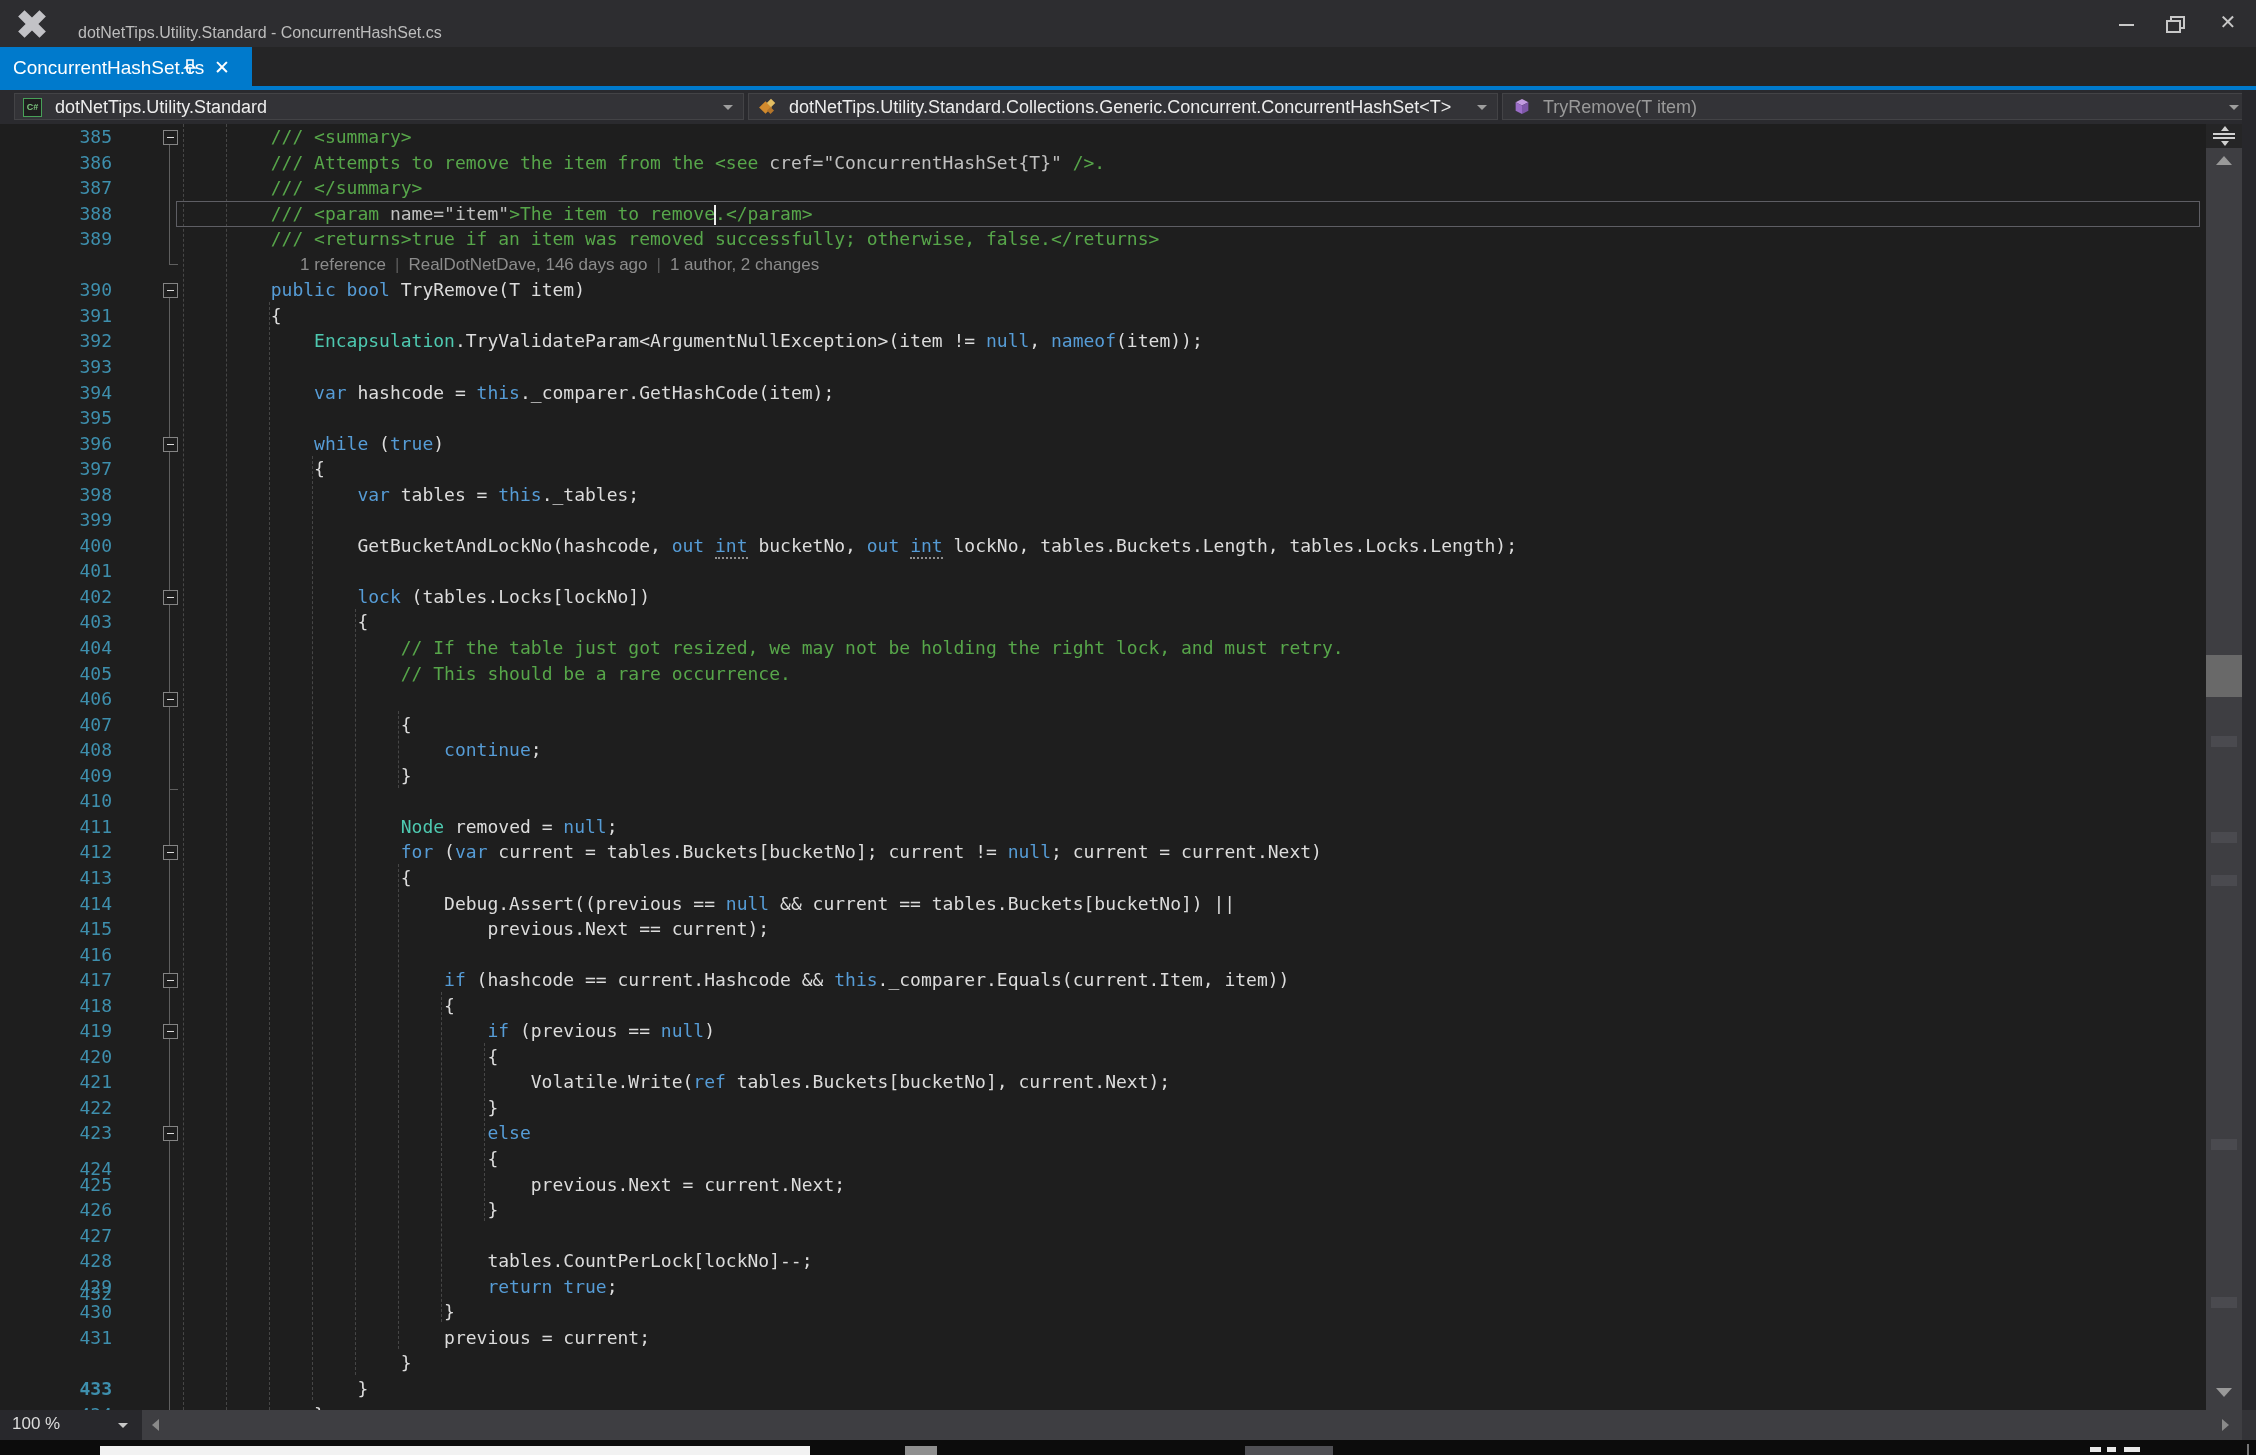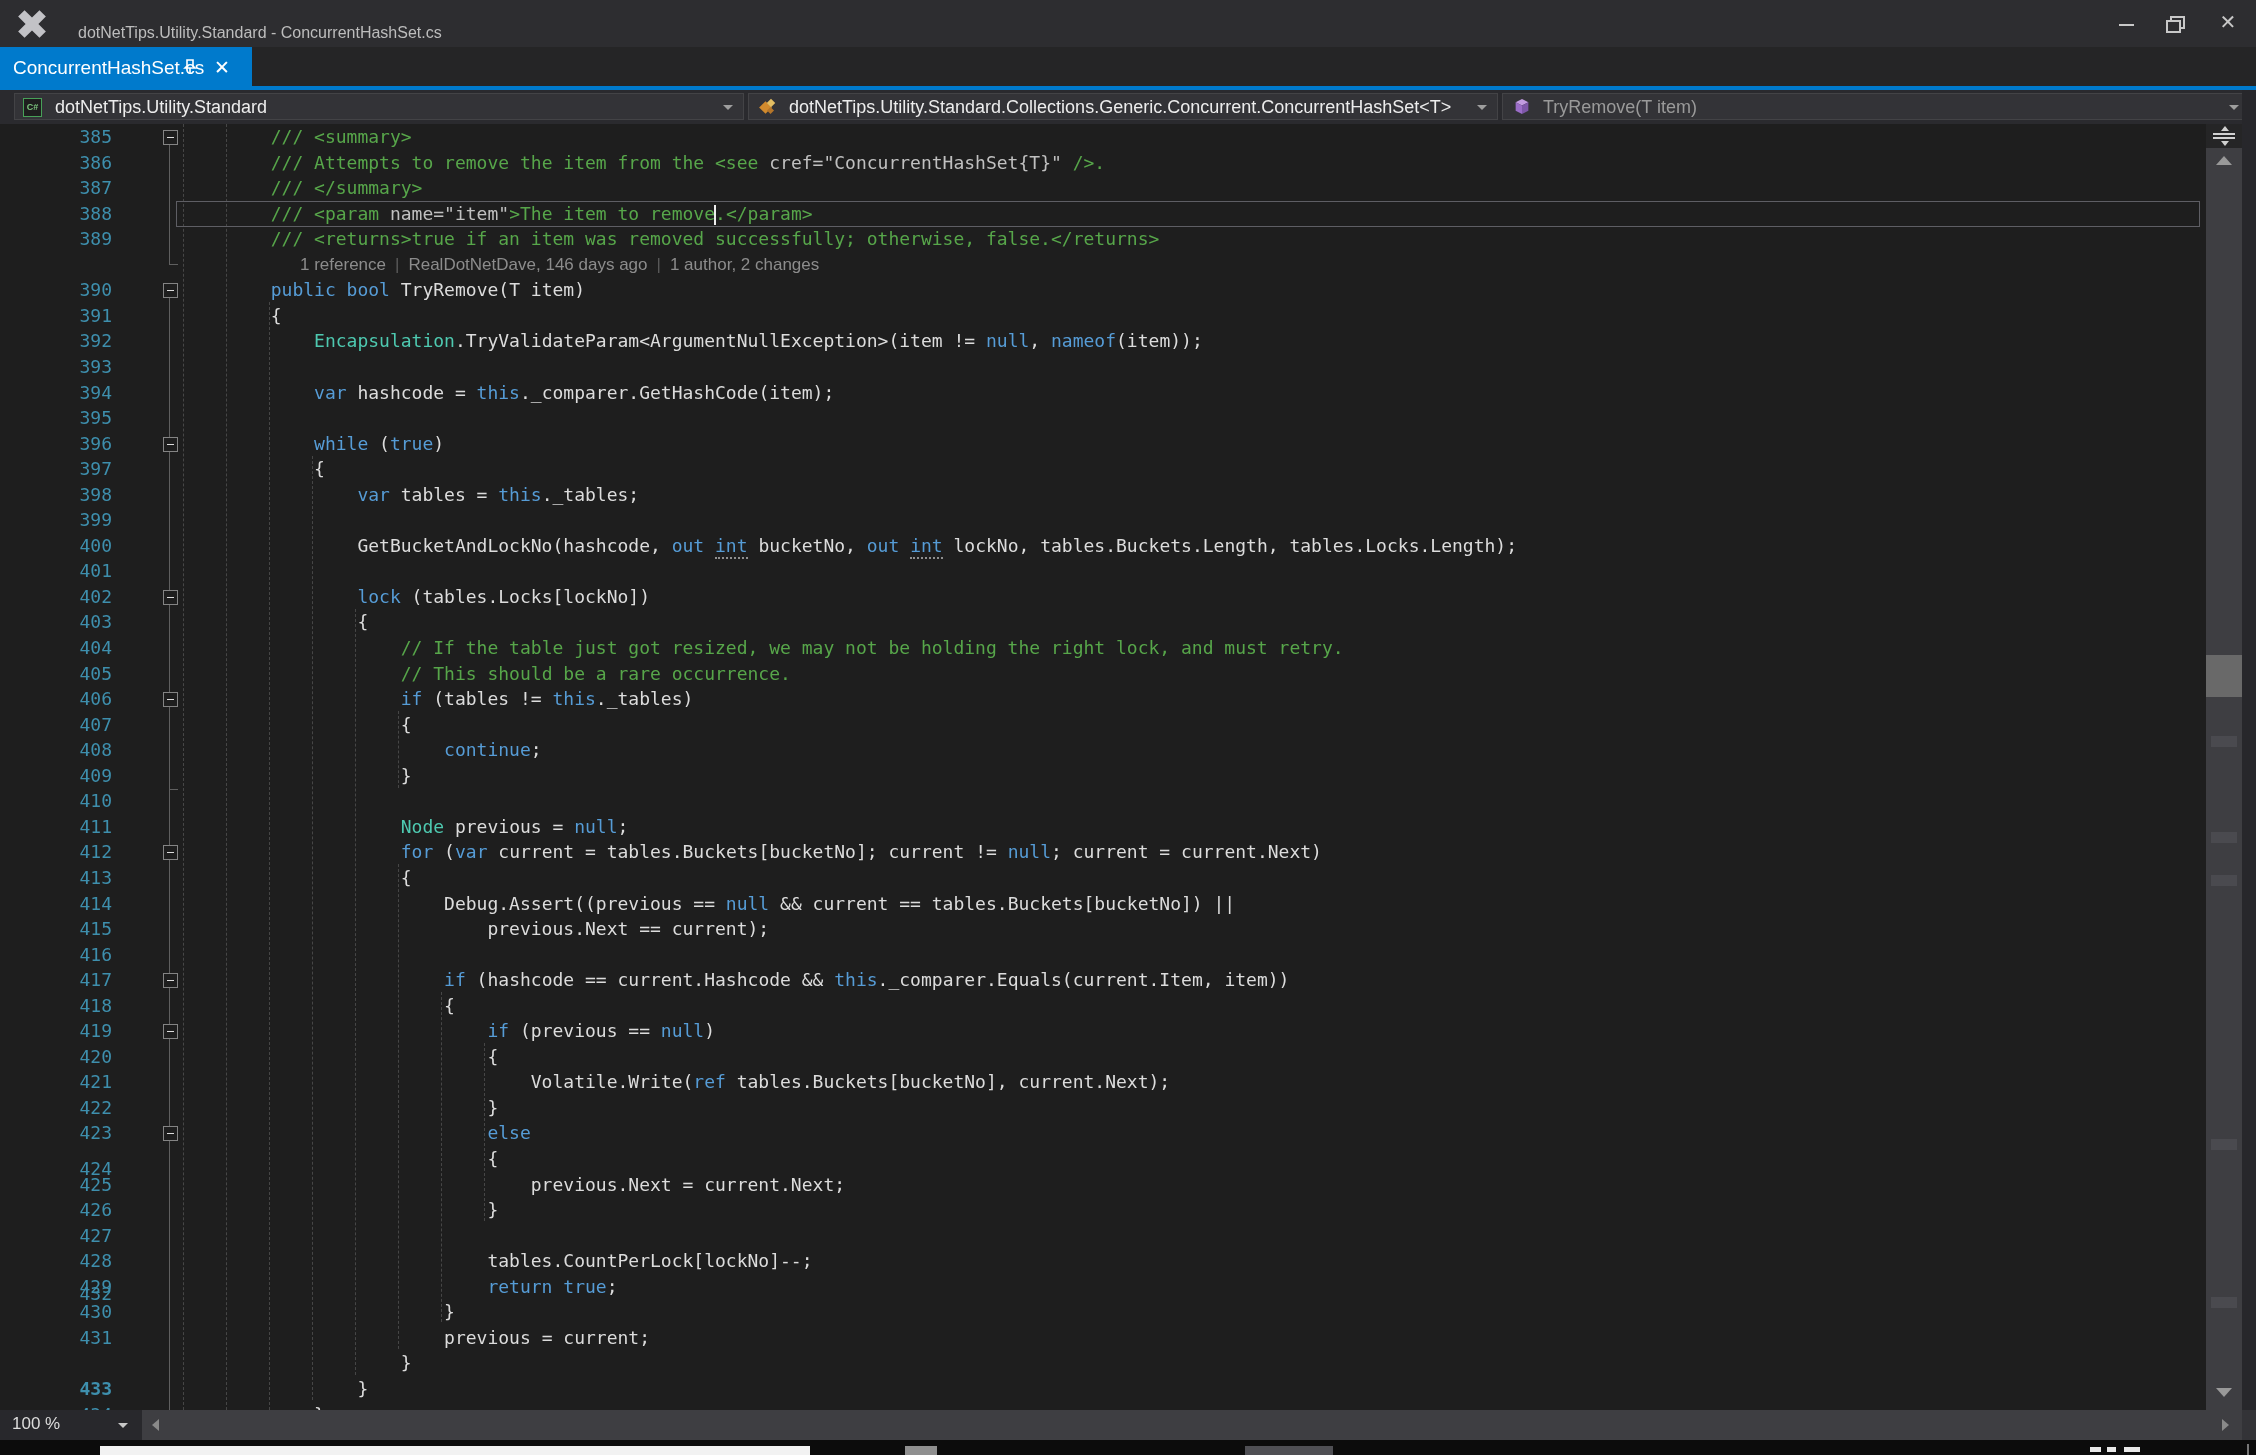--- a/index.html
+++ b/index.html
@@ -203,34 +203,33 @@
         <div class="fold-box" style="top: 465.9px;">
           <span class="fold-minus"></span>
         </div>
         <div class="line-num" style="top: 485.45px;">403</div>
         <div class="code-row" style="top: 485.45px;">                <span class="tok-p">{</span></div>
         <div class="line-num" style="top: 511px;">404</div>
         <div class="code-row" style="top: 511px;">                    <span class="tok-c">// If the table just got resized, we may not be holding the right lock, and must retry.</span></div>
         <div class="line-num" style="top: 536.55px;">405</div>
         <div class="code-row" style="top: 536.55px;">                    <span class="tok-c">// This should be a rare occurrence.</span></div>
         <div class="line-num" style="top: 562.1px;">406</div>
-        <div class="code-row" style="top: 562.1px;">                    <span class="tok-k">if</span><span class="tok-p"> (tables != </span><span class="tok-k">this</span><span class="tok-p">._tables)</span></div>
         <div class="fold-box" style="top: 568.1px;">
           <span class="fold-minus"></span>
         </div>
         <div class="line-num" style="top: 587.65px;">407</div>
         <div class="code-row" style="top: 587.65px;">                    <span class="tok-p">{</span></div>
         <div class="line-num" style="top: 613.2px;">408</div>
         <div class="code-row" style="top: 613.2px;">                        <span class="tok-k">continue</span><span class="tok-p">;</span></div>
         <div class="line-num" style="top: 638.75px;">409</div>
         <div class="code-row" style="top: 638.75px;">                    <span class="tok-p">}</span></div>
         <div class="line-num" style="top: 664.3px;">410</div>
         <div class="code-row" style="top: 664.3px;"></div>
         <div class="line-num" style="top: 689.85px;">411</div>
-        <div class="code-row" style="top: 689.85px;">                    <span class="tok-t">Node</span><span class="tok-p"> previous = </span><span class="tok-k">null</span><span class="tok-p">;</span></div>
+        <div class="code-row" style="top: 689.85px;">                    <span class="tok-t">Node</span><span class="tok-p"> removed = </span><span class="tok-k">null</span><span class="tok-p">;</span></div>
         <div class="line-num" style="top: 715.4px;">412</div>
         <div class="code-row" style="top: 715.4px;">                    <span class="tok-k">for</span><span class="tok-p"> (</span><span class="tok-k">var</span><span class="tok-p"> current = tables.Buckets[bucketNo]; current != </span><span class="tok-k">null</span><span class="tok-p">; current = current.Next)</span></div>
         <div class="fold-box" style="top: 721.4px;">
           <span class="fold-minus"></span>
         </div>
         <div class="line-num" style="top: 740.95px;">413</div>
         <div class="code-row" style="top: 740.95px;">                    <span class="tok-p">{</span></div>
         <div class="line-num" style="top: 766.5px;">414</div>
         <div class="code-row" style="top: 766.5px;">                        <span class="tok-p">Debug.Assert((previous == </span><span class="tok-k">null</span><span class="tok-p"> &amp;&amp; current == tables.Buckets[bucketNo]) ||</span></div>
         <div class="line-num" style="top: 792.05px;">415</div>

